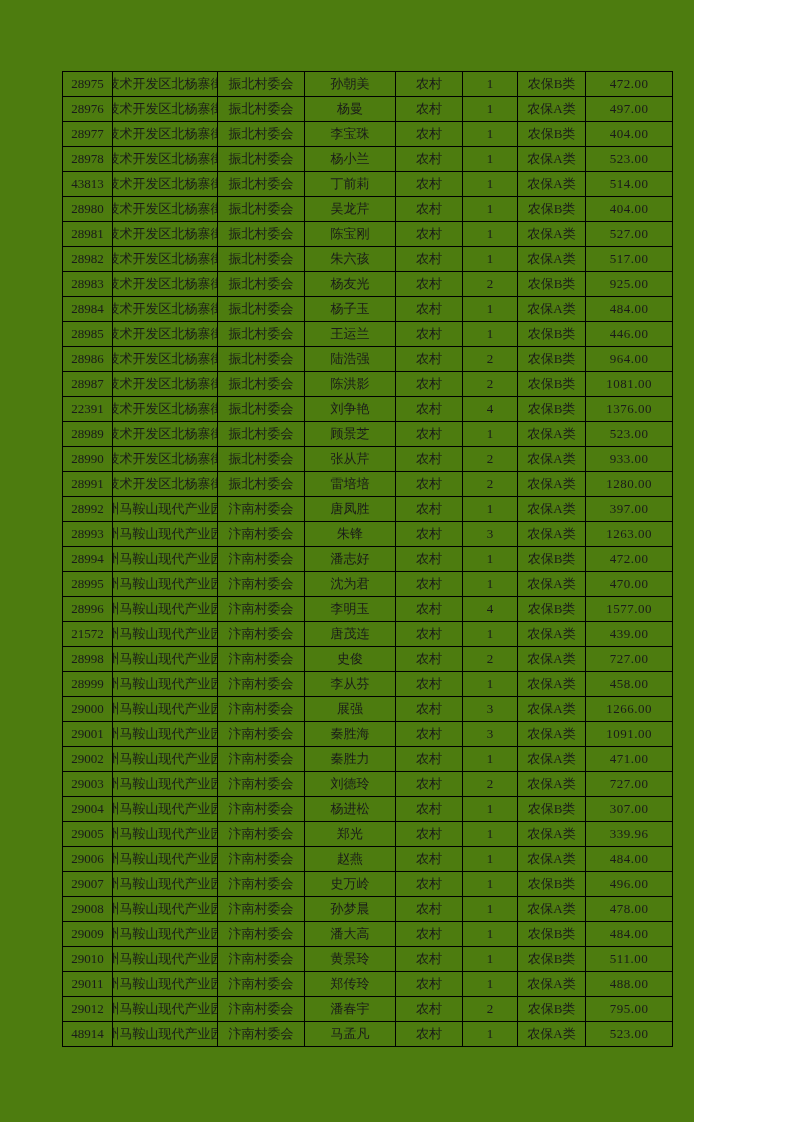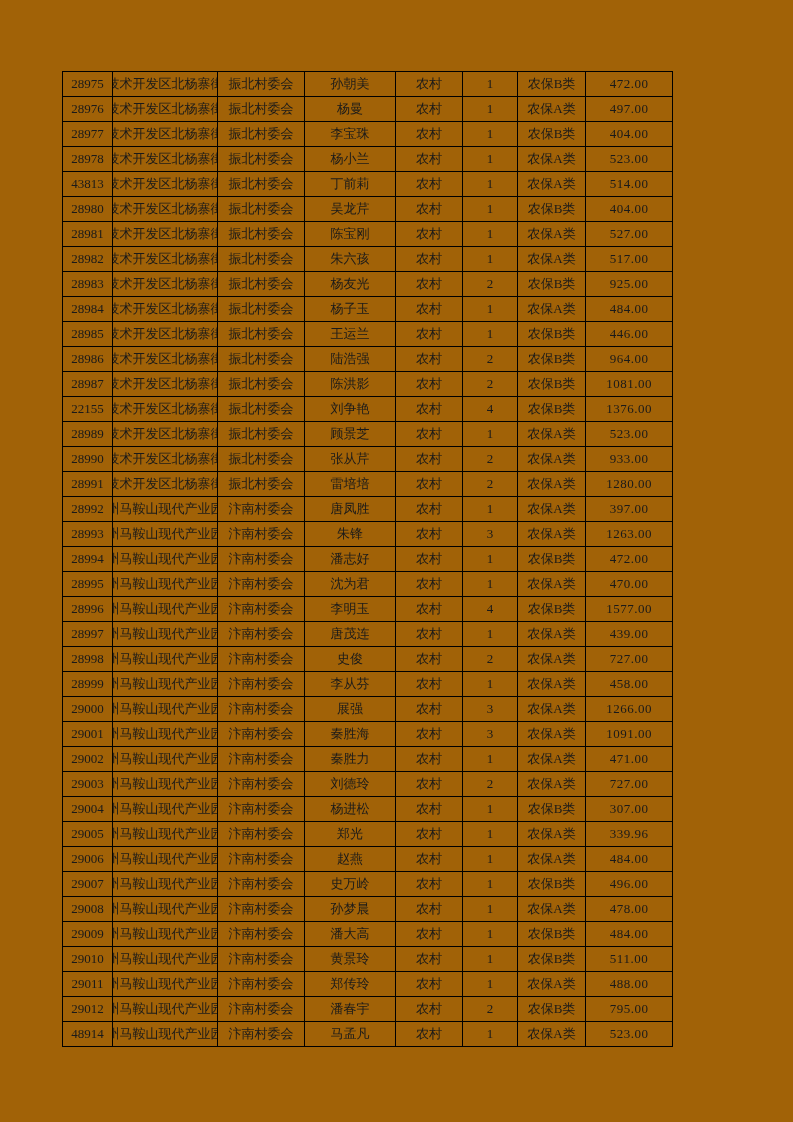--- a/index.html
+++ b/index.html
@@ -2,23 +2,23 @@
 <html><head>
 <meta charset="utf-8">
 <style>
   html, body {
     margin: 0;
     padding: 0;
     background: #ffffff;
   }
   .page {
     position: relative;
-    width: 793px;
+    width: 694px;
     height: 1122px;
-    background: #a16207;
+    background: #4d7c0f;
     overflow: hidden;
     font-family: "Liberation Serif", "DejaVu Serif", serif;
     color: #000000;
     text-decoration: underline;
   }
   table.records {
     position: absolute;
     left: 62px;
     top: 71px;
     border-collapse: collapse;
@@ -228,21 +228,21 @@
             <div class="clip"><span class="clip-inner">技术开发区北杨寨街</span></div>
           </td>
           <td class="cell-village">振北村委会</td>
           <td class="cell-name">陈洪影</td>
           <td class="cell-household_type">农村</td>
           <td class="cell-count">2</td>
           <td class="cell-category">农保B类</td>
           <td class="cell-amount">1081.00</td>
         </tr>
         <tr>
-          <td class="cell-id">22155</td>
+          <td class="cell-id">22391</td>
           <td class="cell-district">
             <div class="clip"><span class="clip-inner">技术开发区北杨寨街</span></div>
           </td>
           <td class="cell-village">振北村委会</td>
           <td class="cell-name">刘争艳</td>
           <td class="cell-household_type">农村</td>
           <td class="cell-count">4</td>
           <td class="cell-category">农保B类</td>
           <td class="cell-amount">1376.00</td>
         </tr>
@@ -336,21 +336,21 @@
             <div class="clip"><span class="clip-inner">州马鞍山现代产业园</span></div>
           </td>
           <td class="cell-village">汴南村委会</td>
           <td class="cell-name">李明玉</td>
           <td class="cell-household_type">农村</td>
           <td class="cell-count">4</td>
           <td class="cell-category">农保B类</td>
           <td class="cell-amount">1577.00</td>
         </tr>
         <tr>
-          <td class="cell-id">28997</td>
+          <td class="cell-id">21572</td>
           <td class="cell-district">
             <div class="clip"><span class="clip-inner">州马鞍山现代产业园</span></div>
           </td>
           <td class="cell-village">汴南村委会</td>
           <td class="cell-name">唐茂连</td>
           <td class="cell-household_type">农村</td>
           <td class="cell-count">1</td>
           <td class="cell-category">农保A类</td>
           <td class="cell-amount">439.00</td>
         </tr>

